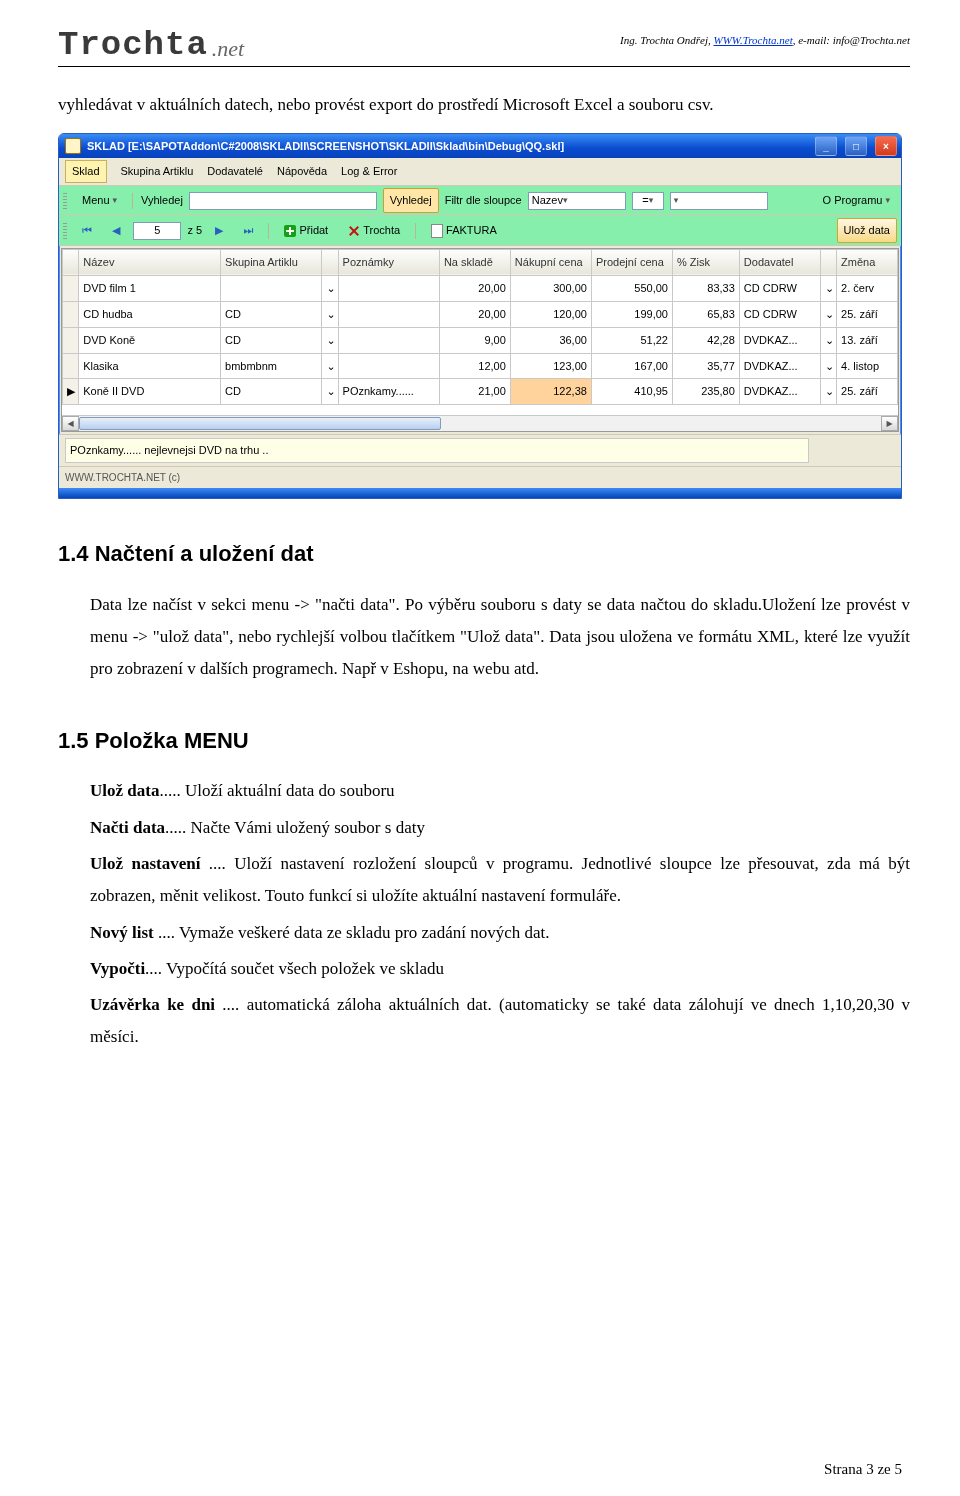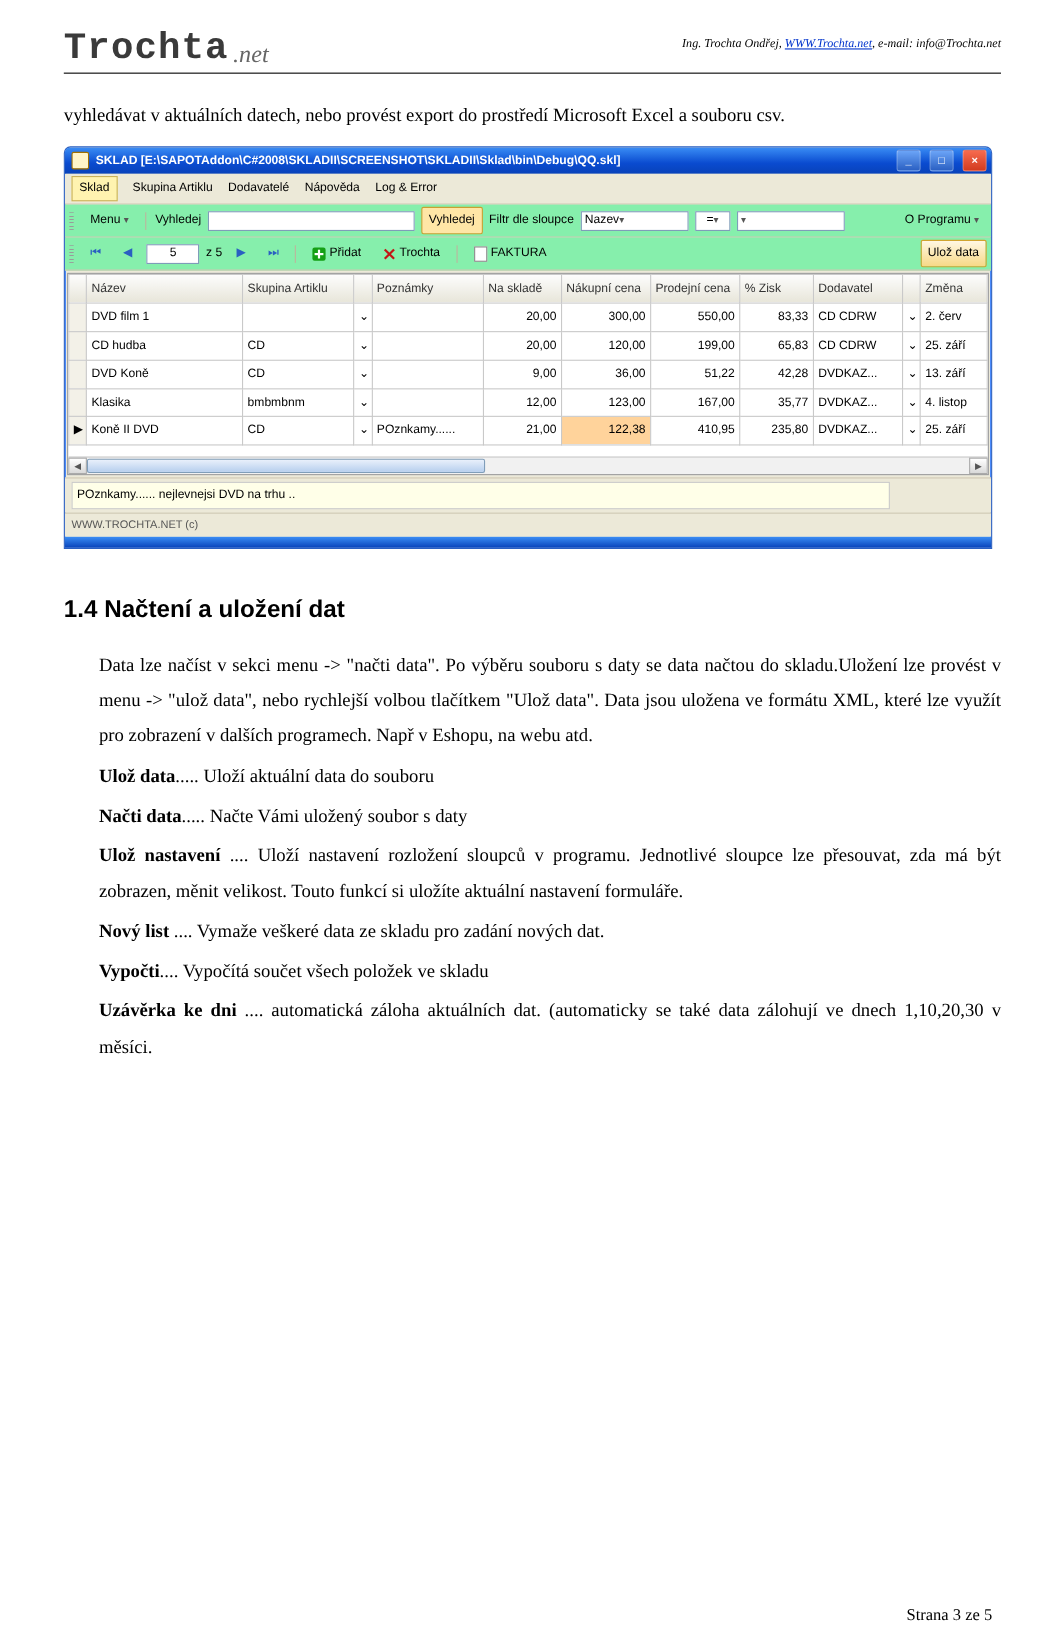--- a/index.html
+++ b/index.html
@@ -420,20 +420,21 @@
         <div class="bottom-strip"></div>
       </div>
     </div>
 
 
     <h2 class="section">1.4  Načtení a uložení dat</h2>
     <div class="indent-block">
       <p>Data lze načíst v sekci menu -&gt; "načti data". Po výběru souboru s daty se data načtou do skladu.Uložení lze provést v menu -&gt; "ulož data", nebo rychlejší volbou  tlačítkem "Ulož data". Data jsou uložena ve formátu XML, které lze využít pro zobrazení v dalších programech. Např v Eshopu, na webu atd.</p>
     </div>
 
+    <h2 class="section">1.5  Položka MENU</h2>
     <div class="indent-block" id="menu-items">
         <p><b>Ulož data</b>..... Uloží aktuální data do souboru</p>
         <p><b>Načti data</b>..... Načte Vámi uložený soubor s daty</p>
         <p><b>Ulož nastavení</b> .... Uloží nastavení rozložení sloupců v programu. Jednotlivé sloupce lze přesouvat, zda má být zobrazen, měnit velikost. Touto funkcí si uložíte aktuální nastavení formuláře.</p>
         <p><b>Nový list</b> .... Vymaže veškeré data ze skladu pro zadání nových dat.</p>
         <p><b>Vypočti</b>.... Vypočítá součet všech položek ve skladu</p>
         <p><b>Uzávěrka ke dni</b> .... automatická záloha aktuálních dat. (automaticky se také data zálohují ve dnech 1,10,20,30 v měsíci.</p>
       </div>
   </div>
 

